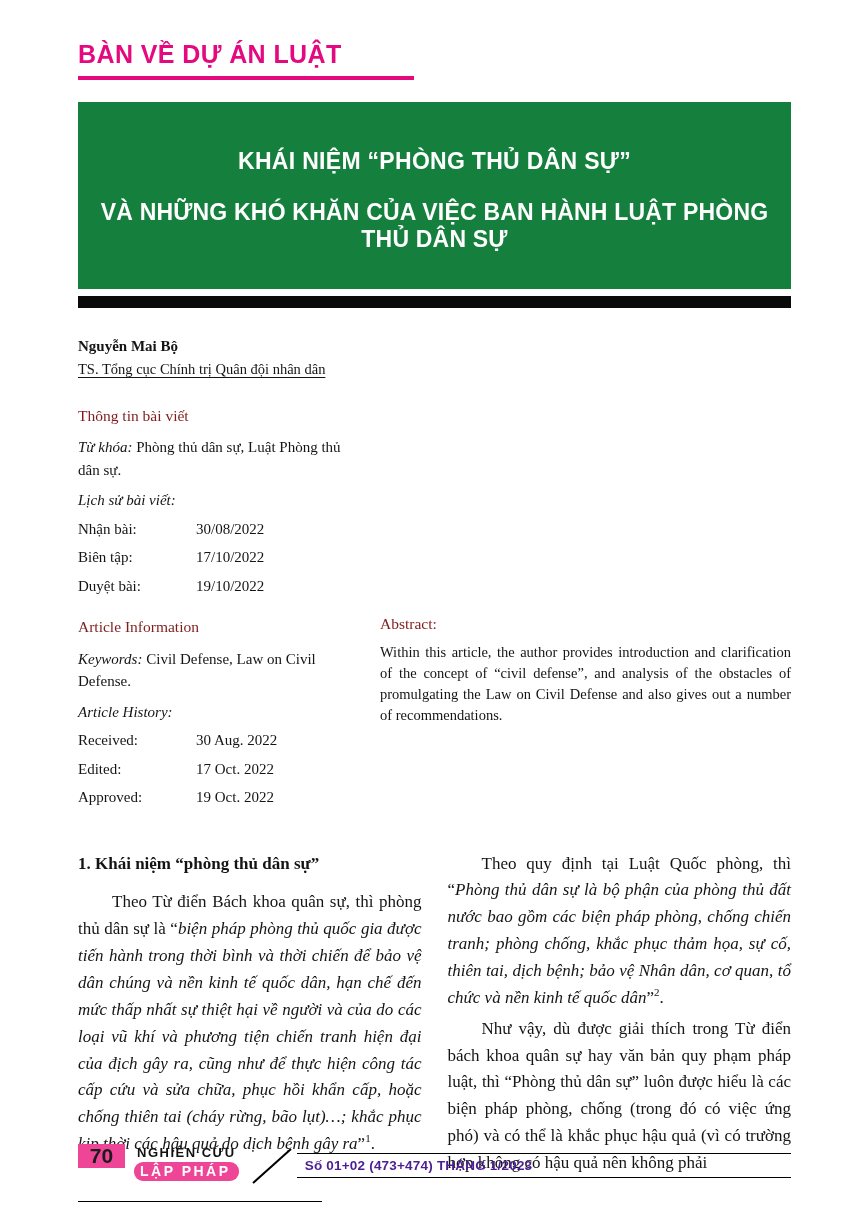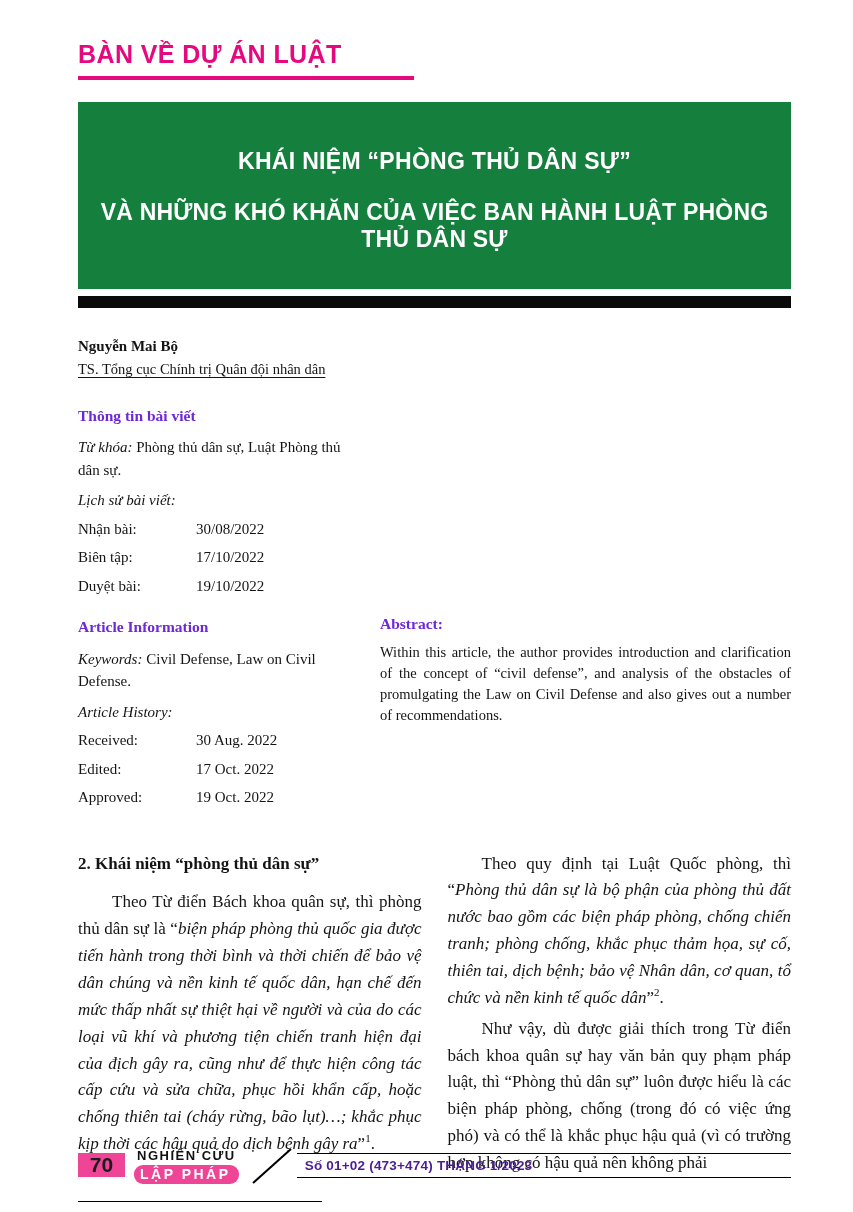--- a/index.html
+++ b/index.html
@@ -33,21 +33,21 @@
     margin-top:6px; font-size:14.5px; text-decoration:underline;
     text-underline-offset:3px;
   }
 
   
   .info-grid {
     margin-top:26px; display:grid; grid-template-columns:272px 1fr;
     column-gap:30px;
   }
   .info-grid.second { margin-top:12px; }
-  .info-heading { color:#6d28d9; font-weight:bold; font-size:15.5px; margin-bottom:9px; }
+  .info-heading { color:#7f1d1d; font-weight:normal; font-size:15.5px; margin-bottom:9px; }
   .info-left { font-size:15px; line-height:1.5; }
   .kw-label, .hist-label { font-style:italic; }
   .kw-line { margin-bottom:8px; }
   .hist-label { display:block; margin-bottom:6px; }
   .kv-row { display:flex; margin-bottom:6px; }
   .kv-row .kv-label { width:118px; flex:none; }
   .summary-text { font-size:14.5px; line-height:1.45; text-align:justify; }
 
   
   .body-cols {
@@ -59,21 +59,21 @@
   .q { font-style:italic; }
   sup.fn-ref { font-size:11px; vertical-align:super; line-height:0; }
 
   
   .footnotes { margin-top:20px; }
   .fn-rule { width:244px; border-top:1.2px solid #000; margin-bottom:7px; }
 
   
   .footer {
     position:absolute; left:78px; right:62px; bottom:26px;
-    display:flex; align-items:center; height:42px;
+    display:flex; align-items:flex-start; height:42px;
     font-family:"Liberation Sans", sans-serif;
   }
   .page-num {
     background:#ee4596; width:47px; display:flex; align-items:center;
     justify-content:center; font-weight:bold; font-size:21px; color:#1c1c1c;
   }
   .journal-logo { margin-left:9px; display:flex; flex-direction:column; justify-content:center; }
   .journal-line1 {
     font-weight:bold; font-size:13px; letter-spacing:1.5px; color:#111;
     padding:1px 3px 2px;
@@ -146,21 +146,21 @@
       </div>
     </div>
     <div>
       <div class="info-heading">Abstract:</div>
       <div class="summary-text">Within this article, the author provides introduction and clarification of the concept of “civil defense”, and analysis of the obstacles of promulgating the Law on Civil Defense and also gives out a number of recommendations.</div>
     </div>
   </div>
 
   <div class="body-cols">
     <div>
-      <div class="body-heading">2. Khái niệm “phòng thủ dân sự”</div>
+      <div class="body-heading">1. Khái niệm “phòng thủ dân sự”</div>
       <p class="para"><span>Theo Từ điển Bách khoa quân sự, thì phòng thủ dân sự là “</span><span class="q">biện pháp phòng thủ quốc gia được tiến hành trong thời bình và thời chiến để bảo vệ dân chúng và nền kinh tế quốc dân, hạn chế đến mức thấp nhất sự thiệt hại về người và của do các loại vũ khí và phương tiện chiến tranh hiện đại của địch gây ra, cũng như để thực hiện công tác cấp cứu và sửa chữa, phục hồi khẩn cấp, hoặc chống thiên tai (cháy rừng, bão lụt)…; khắc phục kịp thời các hậu quả do dịch bệnh gây ra</span><span>”</span><sup class="fn-ref">1</sup><span>.</span></p>
     </div>
     <div>
       <p class="para"><span>Theo quy định tại Luật Quốc phòng, thì “</span><span class="q">Phòng thủ dân sự là bộ phận của phòng thủ đất nước bao gồm các biện pháp phòng, chống chiến tranh; phòng chống, khắc phục thảm họa, sự cố, thiên tai, dịch bệnh; bảo vệ Nhân dân, cơ quan, tổ chức và nền kinh tế quốc dân</span><span>”</span><sup class="fn-ref">2</sup><span>.</span></p>
       <p class="para">Như vậy, dù được giải thích trong Từ điển bách khoa quân sự hay văn bản quy phạm pháp luật, thì “Phòng thủ dân sự” luôn được hiểu là các biện pháp phòng, chống (trong đó có việc ứng phó) và có thể là khắc phục hậu quả (vì có trường hợp không có hậu quả nên không phải</p>
     </div>
   </div>
 
   <div class="footnotes">
     <div class="fn-rule"></div>

